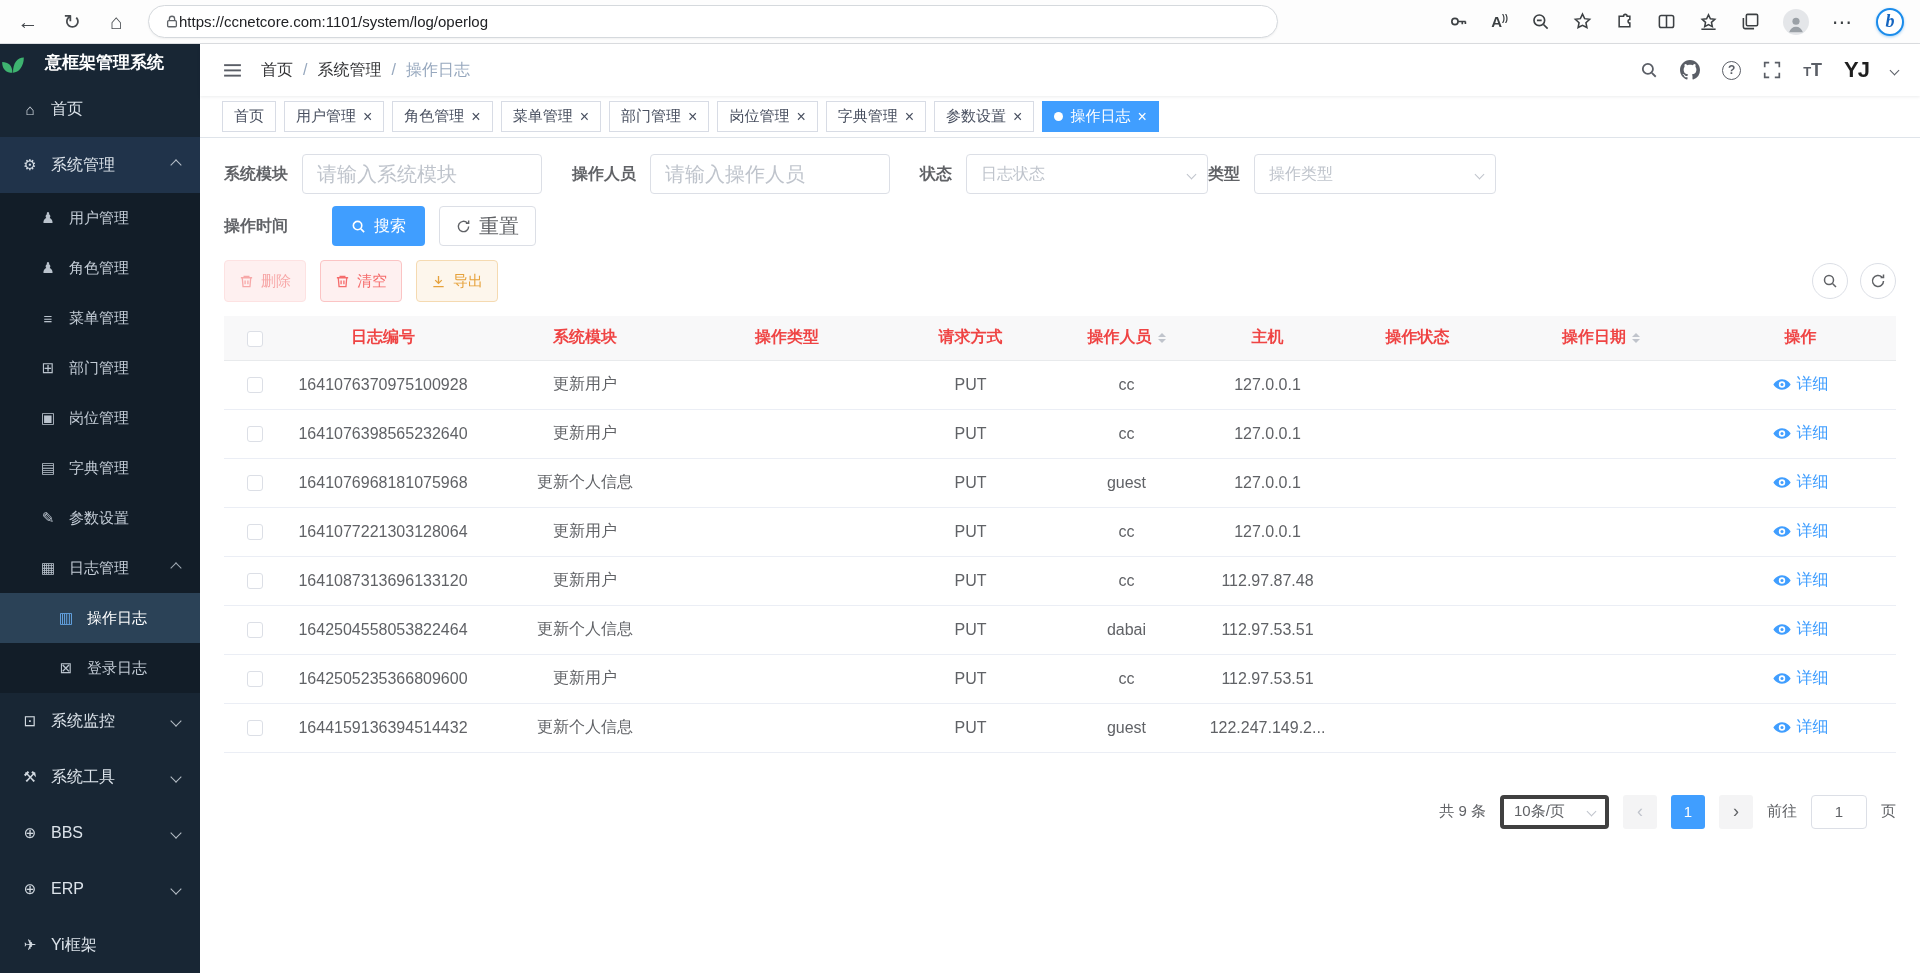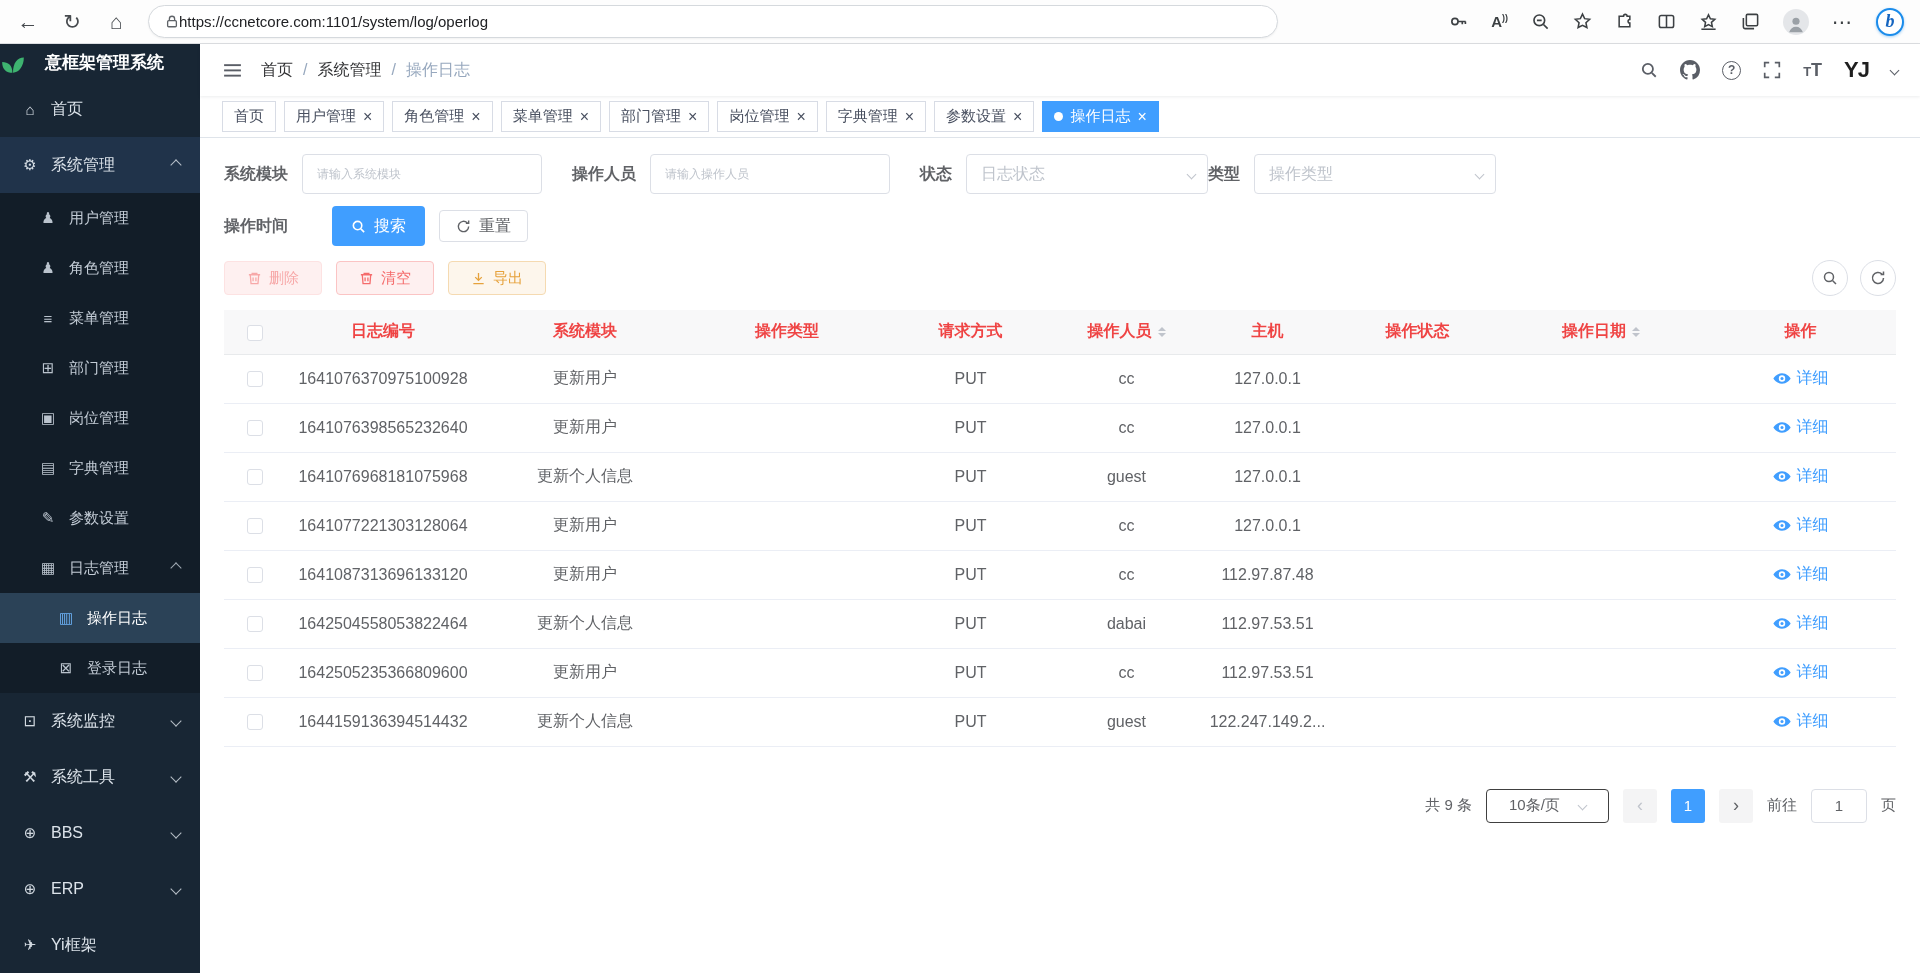--- a/index.html
+++ b/index.html
@@ -59,52 +59,52 @@
   .tag{height:31px;display:inline-flex;align-items:center;padding:0 11px;border:1px solid #d8dce5;background:#fff;color:#495060;font-size:15px;gap:7px;cursor:pointer;white-space:nowrap}
   .tag .x{font-size:16px;line-height:1}
   .tag.active{background:var(--accent);border-color:var(--accent);color:#fff}
   .dot{width:9px;height:9px;border-radius:50%;background:#fff;display:inline-block}
 
   
   .content{padding:16px 24px 0;flex:1}
   .filter-row{display:flex;align-items:center;margin-bottom:12px}
   .f-item{display:flex;align-items:center;margin-right:30px}
   .f-label{font-size:16px;color:#606266;font-weight:600;margin-right:14px;white-space:nowrap}
-  .el-input{width:240px;height:40px;border:1px solid #dcdfe6;border-radius:4px;padding:0 14px;font-size:12px;color:#14532d;outline:none;font-family:inherit;background:#fff}
+  .el-input{width:240px;height:40px;border:1px solid #dcdfe6;border-radius:4px;padding:0 14px;font-size:20px;color:#14532d;outline:none;font-family:inherit;background:#fff}
   .el-input::placeholder{color:#bfc4cc}
   .el-select{width:242px;height:40px;border:1px solid #dcdfe6;border-radius:4px;padding:0 12px 0 14px;display:flex;align-items:center;justify-content:space-between;background:#fff;cursor:pointer}
   .sel-ph{color:#bfc4cc;font-size:16px}
   .sel-caret{color:#c0c4cc;width:7px;height:7px}
   .el-date{width:240px;height:40px;border:1px solid #dcdfe6;border-radius:4px;padding:0 12px;display:flex;align-items:center;gap:9px;background:#fff;color:#bfc4cc;font-size:15px;white-space:nowrap}
   .el-date .sep{color:#606266}
   .btn{display:inline-flex;align-items:center;gap:8px;border-radius:4px;cursor:pointer;border:1px solid transparent;font-family:inherit}
   .btn-search{height:40px;padding:0 18px;background:var(--accent);color:#fff;font-size:16px;margin-left:26px}
-  .btn-reset{height:32px;padding:0 16px;background:#fff;border-color:#dcdfe6;color:#606266;font-size:16px;margin-left:14px}
+  .btn-reset{height:40px;padding:0 16px;background:#fff;border-color:#dcdfe6;color:#606266;font-size:20px;margin-left:14px}
 
   .toolbar{display:flex;align-items:center;margin-top:14px}
-  .btn-sm{height:34px;padding:0 22px;font-size:15px;gap:7px;margin-right:14px}
+  .btn-sm{height:42px;padding:0 14px;font-size:15px;gap:7px;margin-right:14px}
   .btn-delete{background:#fef0f0;border-color:#fde2e2;color:#f7a8a8;cursor:not-allowed}
   .btn-clear{background:#fef0f0;border-color:#fbc4c4;color:var(--danger)}
   .btn-export{background:#fdf6ec;border-color:#f5dab1;color:var(--warning)}
   .tool-right{margin-left:auto;display:flex;gap:12px}
   .circle-btn{width:36px;height:36px;border-radius:50%;border:1px solid #dcdfe6;display:flex;align-items:center;justify-content:center;color:#606266;background:#fff;cursor:pointer}
 
   
   .log-table{width:100%;border-collapse:collapse;margin-top:14px;table-layout:fixed}
   .log-table th{background:#f8f8f9;color:#ef4444;font-weight:700;font-size:16px;height:44px;border-bottom:1px solid #e8eaec;text-align:center;white-space:nowrap}
   .log-table td{height:49px;border-bottom:1px solid #ebeef5;color:#606266;font-size:16px;text-align:center;white-space:nowrap;overflow:hidden;text-overflow:ellipsis}
   .cb{display:inline-block;width:16px;height:16px;border:1px solid #dcdfe6;border-radius:3px;background:#fff;vertical-align:middle;cursor:pointer}
   .sort{display:inline-flex;flex-direction:column;margin-left:6px;vertical-align:middle;cursor:pointer}
   .sort .su{border:4.5px solid transparent;border-bottom-color:#c0c4cc;margin-bottom:2px;width:0;height:0}
   .sort .sd{border:4.5px solid transparent;border-top-color:#c0c4cc;width:0;height:0}
   .detail-link{color:var(--accent);display:inline-flex;align-items:center;gap:6px;cursor:pointer;text-decoration:none;font-size:16px}
 
   
   .pagination{display:flex;align-items:center;justify-content:flex-end;gap:14px;margin-top:42px;color:#606266;font-size:15px}
-  .psize{width:123px;height:34px;border:1px solid #404040;border-radius:4px;display:flex;align-items:center;justify-content:space-between;padding:0 22px;cursor:pointer;background:#fff}
+  .psize{width:109px;height:34px;border:4px solid #404040;border-radius:4px;display:flex;align-items:center;justify-content:space-between;padding:0 10px;cursor:pointer;background:#fff}
   .pbtn{min-width:34px;height:34px;background:#f4f4f5;border-radius:3px;display:flex;align-items:center;justify-content:center;font-size:18px;cursor:pointer}
   .pbtn.prev{color:#c0c4cc}
   .pbtn.page{background:var(--accent);color:#fff;font-size:15px}
   .goto-input{width:56px;height:34px;border:1px solid #dcdfe6;border-radius:4px;text-align:center;font-size:15px;color:#606266;outline:none;font-family:inherit}
 </style>
 </head>
 <body>
 
 <div class="chrome">
   <span class="nav-ic">←</span>

